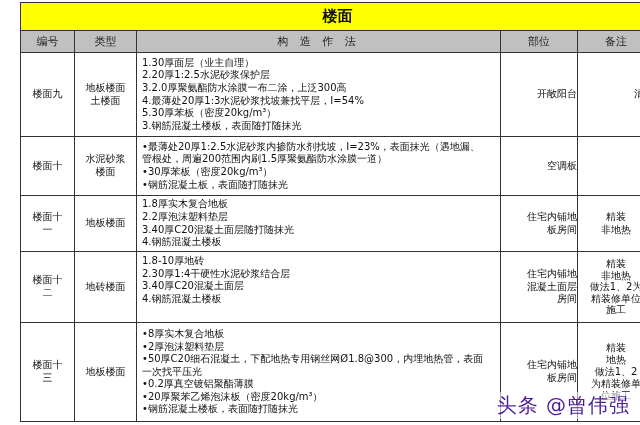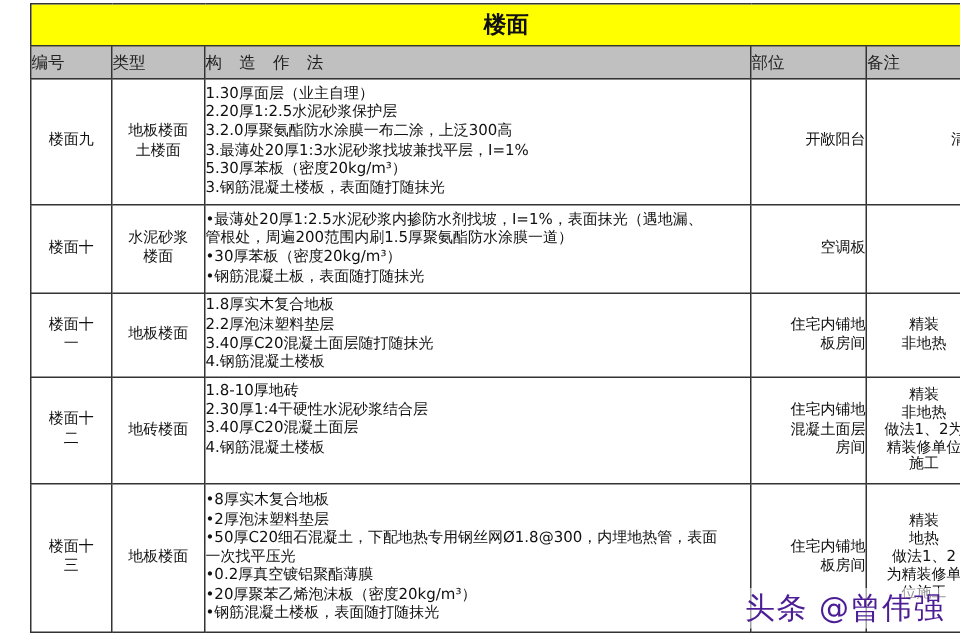--- a/index.html
+++ b/index.html
@@ -2,26 +2,26 @@
 <html><head>
   <meta charset="utf-8">
   <style>
     html, body { margin: 0; padding: 0; background: #ffffff; }
     body { width: 640px; height: 425px; position: relative; overflow: hidden;
            font-family: "DejaVu Sans", "Liberation Sans", sans-serif; color: #111; }
     .sheet { position: absolute; left: 20px; top: 2px; width: 634px; height: 420px; }
     table { border-collapse: collapse; width: 634px; table-layout: fixed; }
     td, th { border: 1px solid #333; padding: 0; font-weight: normal; }
     .title { background: #ffff00; height: 27px; font-size: 15px; font-weight: bold; text-align: center; }
-    .hdr th { background: #c0c0c0; height: 21px; font-size: 11px; text-align: left; color: #222; }
+    .hdr th { background: #c0c0c0; height: 21px; font-size: 11px; text-align: center; color: #222; }
     .hdr th.spaced { letter-spacing: 4px; margin-top: 45px; }
     td { font-size: 10px; line-height: 12.6px; vertical-align: middle; }
     td.c { text-align: center; }
     td.l { text-align: right; padding-left: 7px; }
-    td.method { text-align: left; }
+    td.method { padding-left: 5px; text-align: left; }
     .line { white-space: nowrap; }
     .watermark { position: absolute; right: 8px; bottom: 6px; font-size: 20px; color: #4c1d95;
                  background: rgba(255,255,255,0.55); padding: 0 2px; letter-spacing: 1px; }
   </style>
 </head>
 <body>
 
 <div class="sheet">
   <table>
     <colgroup>
@@ -46,40 +46,40 @@
     <tr style="height:84px">
       <td class="c">楼面九</td>
       <td class="c">
         <div>地板楼面</div>
         <div>土楼面</div>
       </td>
       <td class="method">
         <div class="line">1.30厚面层（业主自理）</div>
         <div class="line">2.20厚1:2.5水泥砂浆保护层</div>
         <div class="line">3.2.0厚聚氨酯防水涂膜一布二涂，上泛300高</div>
-        <div class="line">3.最薄处20厚1:3水泥砂浆找坡兼找平层，I=1%</div>
+        <div class="line">4.最薄处20厚1:3水泥砂浆找坡兼找平层，I=54%</div>
         <div class="line">5.30厚苯板（密度20kg/m³）</div>
         <div class="line">3.钢筋混凝土楼板，表面随打随抹光</div>
       </td>
       <td class="l">
         <div>开敞阳台</div>
       </td>
       <td class="l">
         <div>清水</div>
       </td>
     </tr>
 
     <tr style="height:59px">
       <td class="c">楼面十</td>
       <td class="c">
         <div>水泥砂浆</div>
         <div>楼面</div>
       </td>
       <td class="method">
-        <div class="line">•最薄处20厚1:2.5水泥砂浆内掺防水剂找坡，I=1%，表面抹光（遇地漏、</div>
+        <div class="line">•最薄处20厚1:2.5水泥砂浆内掺防水剂找坡，I=23%，表面抹光（遇地漏、</div>
         <div class="line">管根处，周遍200范围内刷1.5厚聚氨酯防水涂膜一道）</div>
         <div class="line">•30厚苯板（密度20kg/m³）</div>
         <div class="line">•钢筋混凝土板，表面随打随抹光</div>
       </td>
       <td class="l">
         <div>空调板</div>
       </td>
       <td class="l"></td>
     </tr>
 

